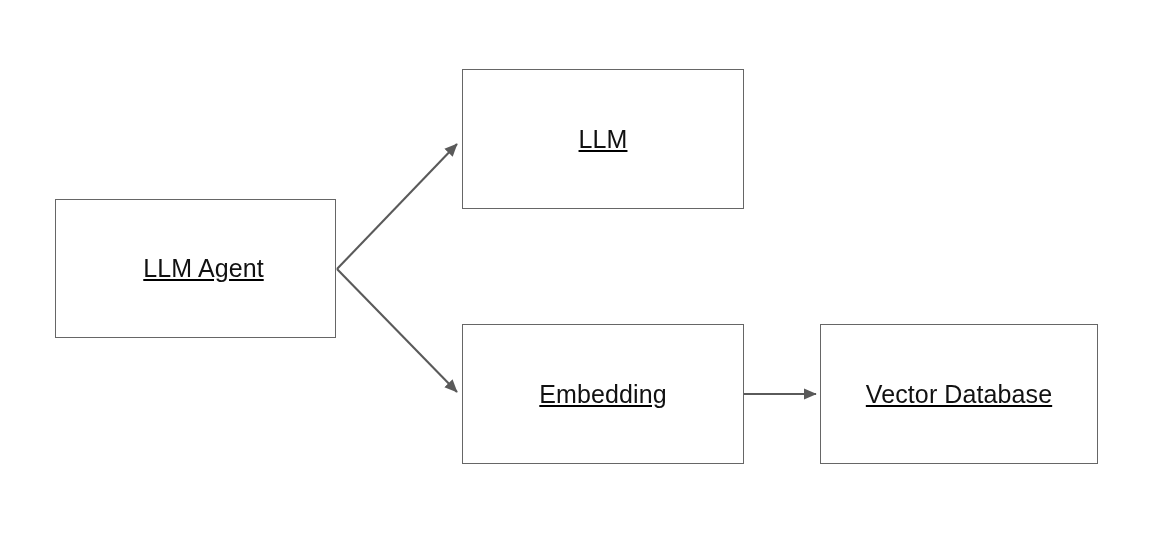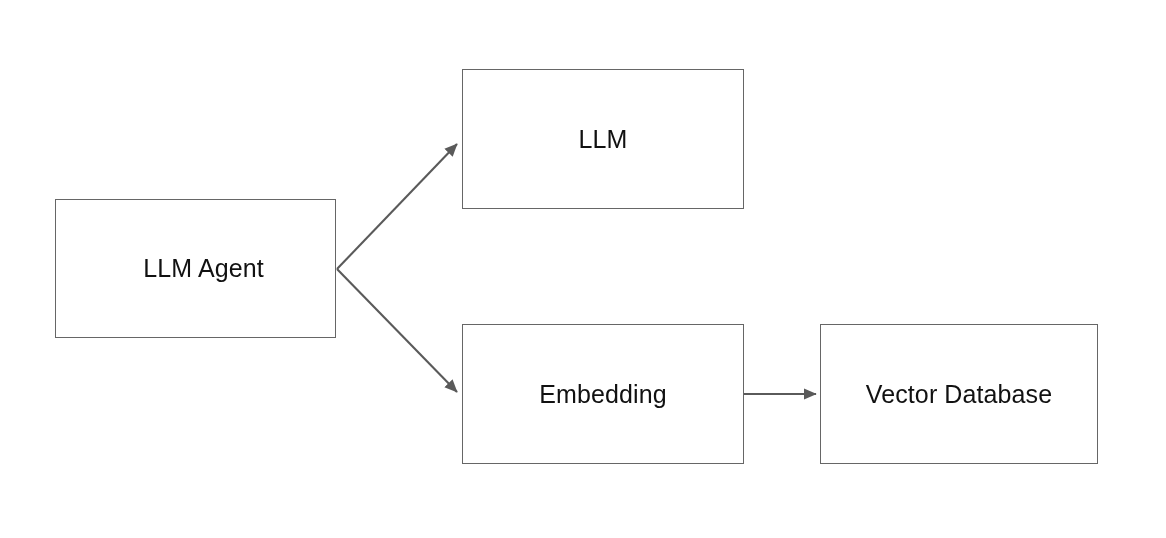--- a/index.html
+++ b/index.html
@@ -26,20 +26,21 @@
     pointer-events: none;
   }
   .node {
     position: absolute;
     box-sizing: border-box;
     background: #ffffff;
     border: 1.6px solid #666666;
     display: flex;
     align-items: center;
     justify-content: center;
+    text-decoration: underline;
   }
   .node-label {
     color: #111111;
     font-size: 25px;
     font-weight: 400;
     line-height: 1;
     letter-spacing: 0.1px;
     white-space: nowrap;
     font-family: "Liberation Sans", sans-serif;
   }

